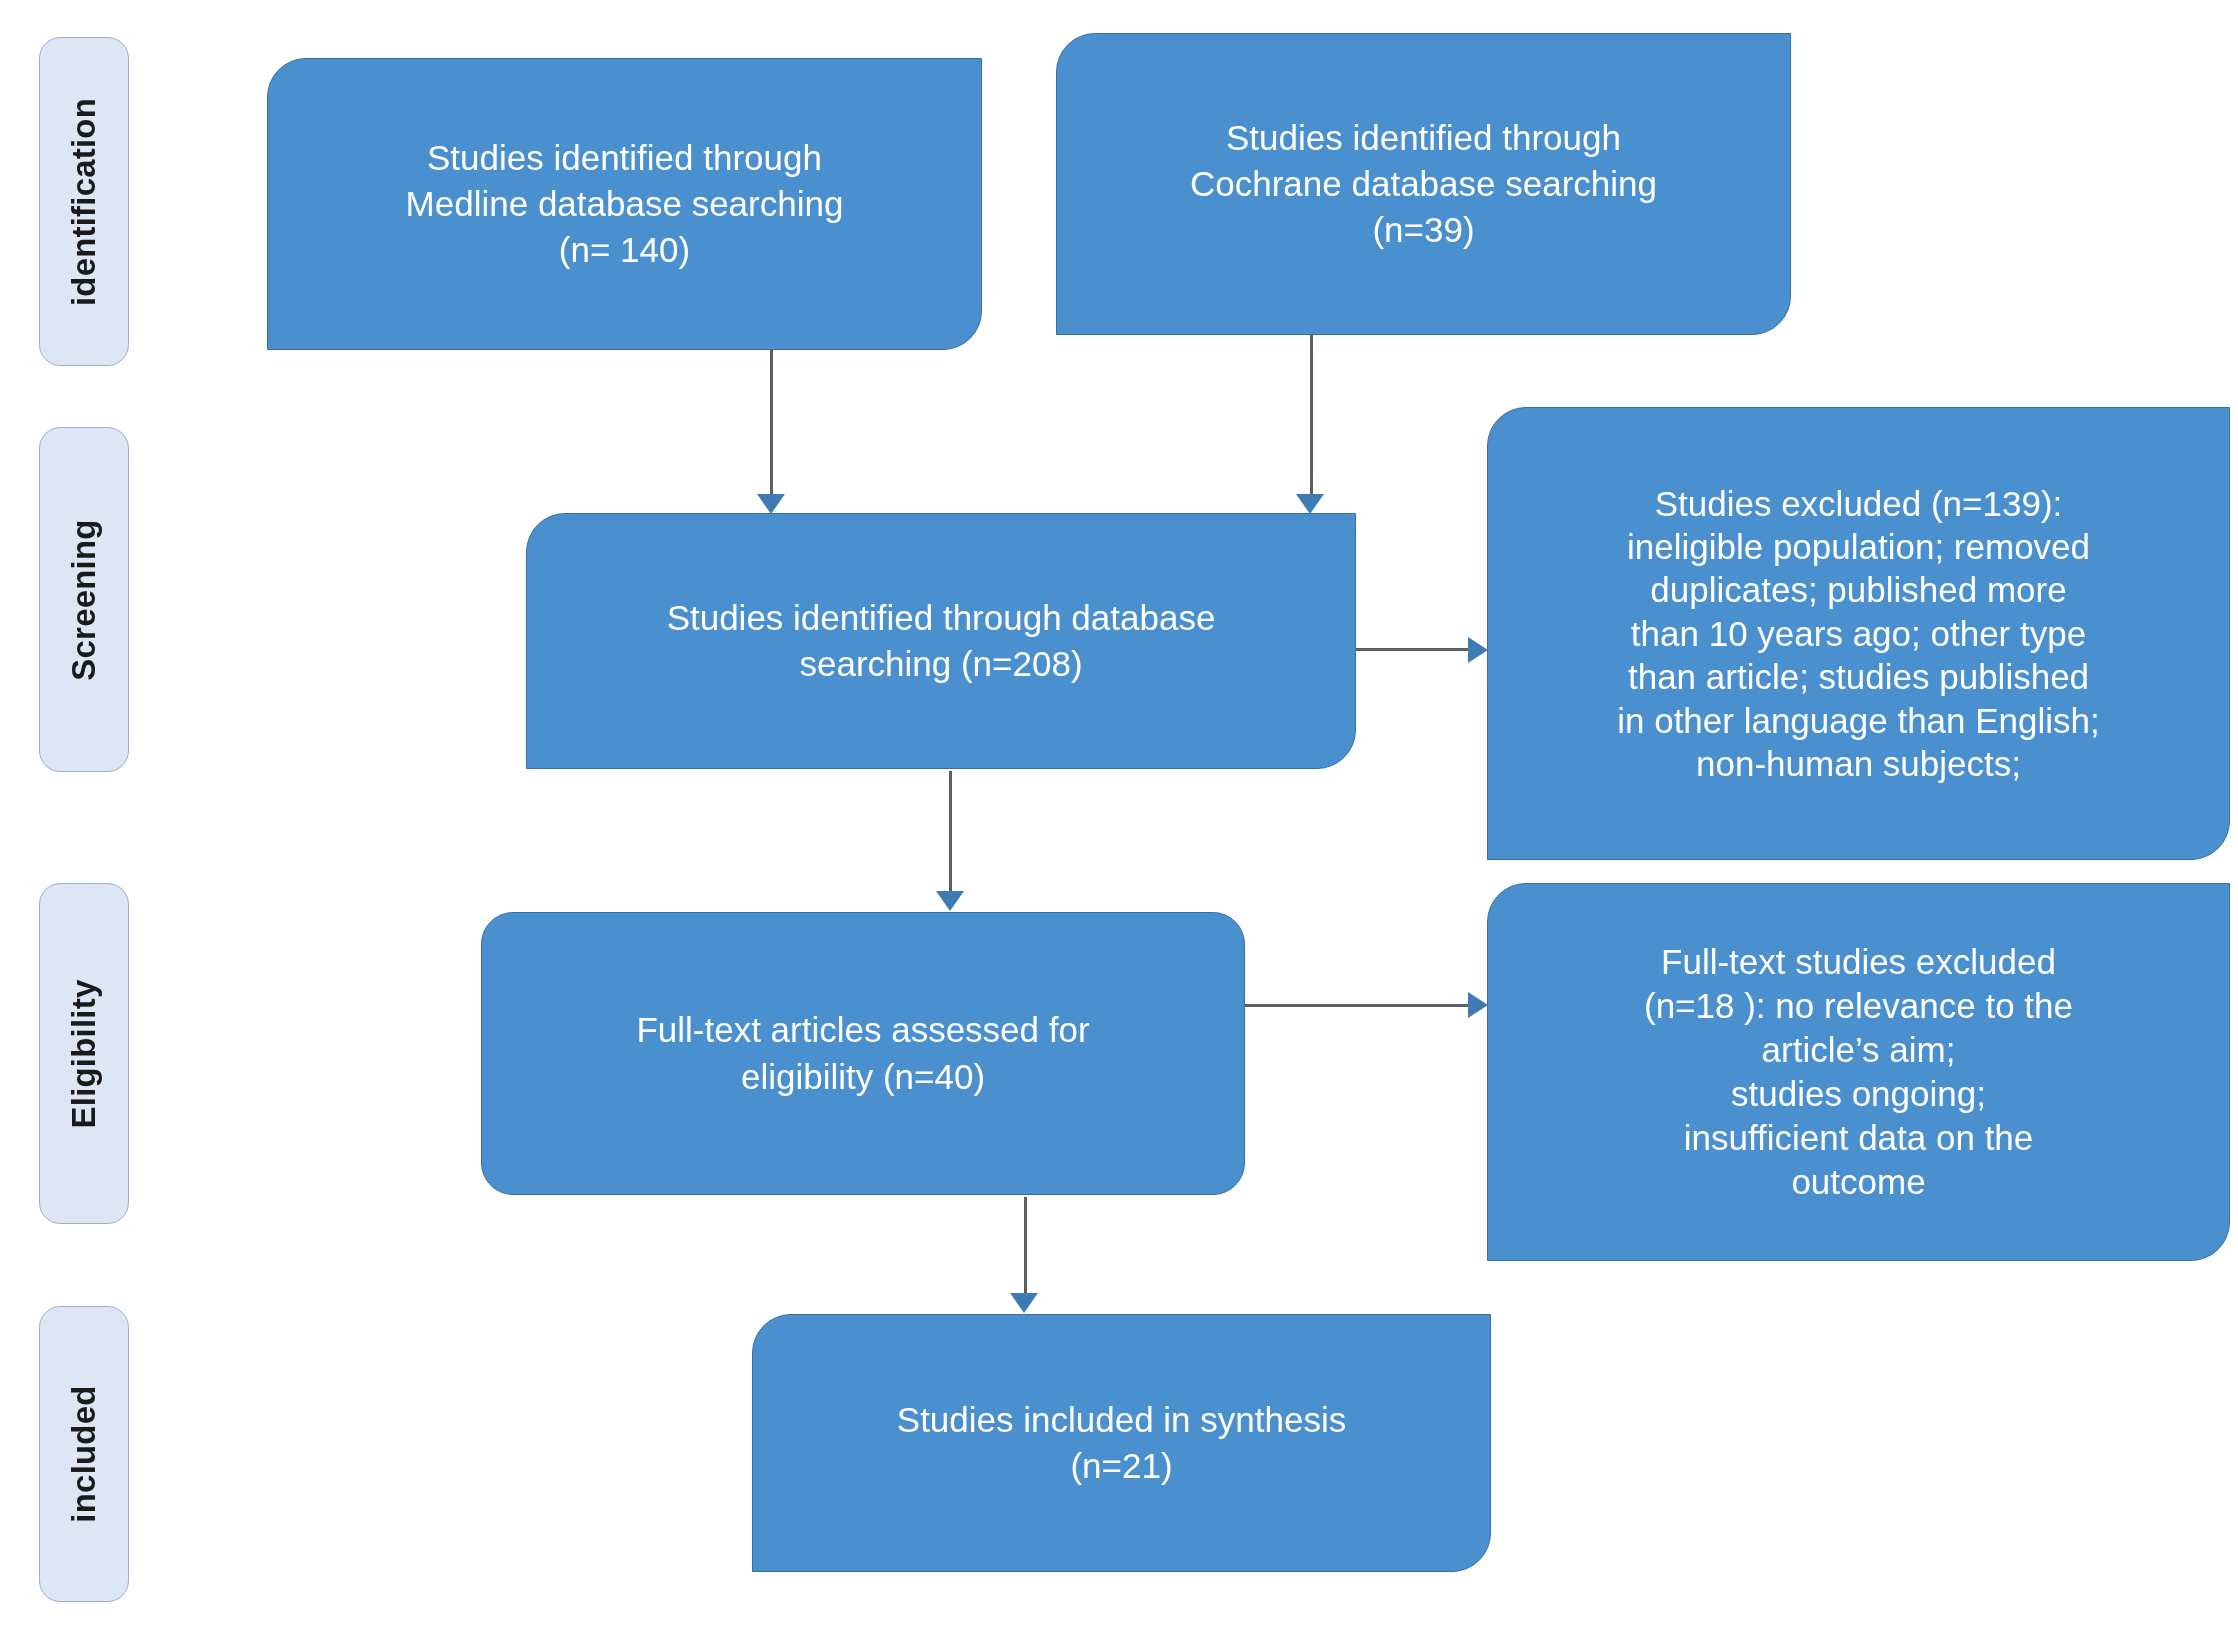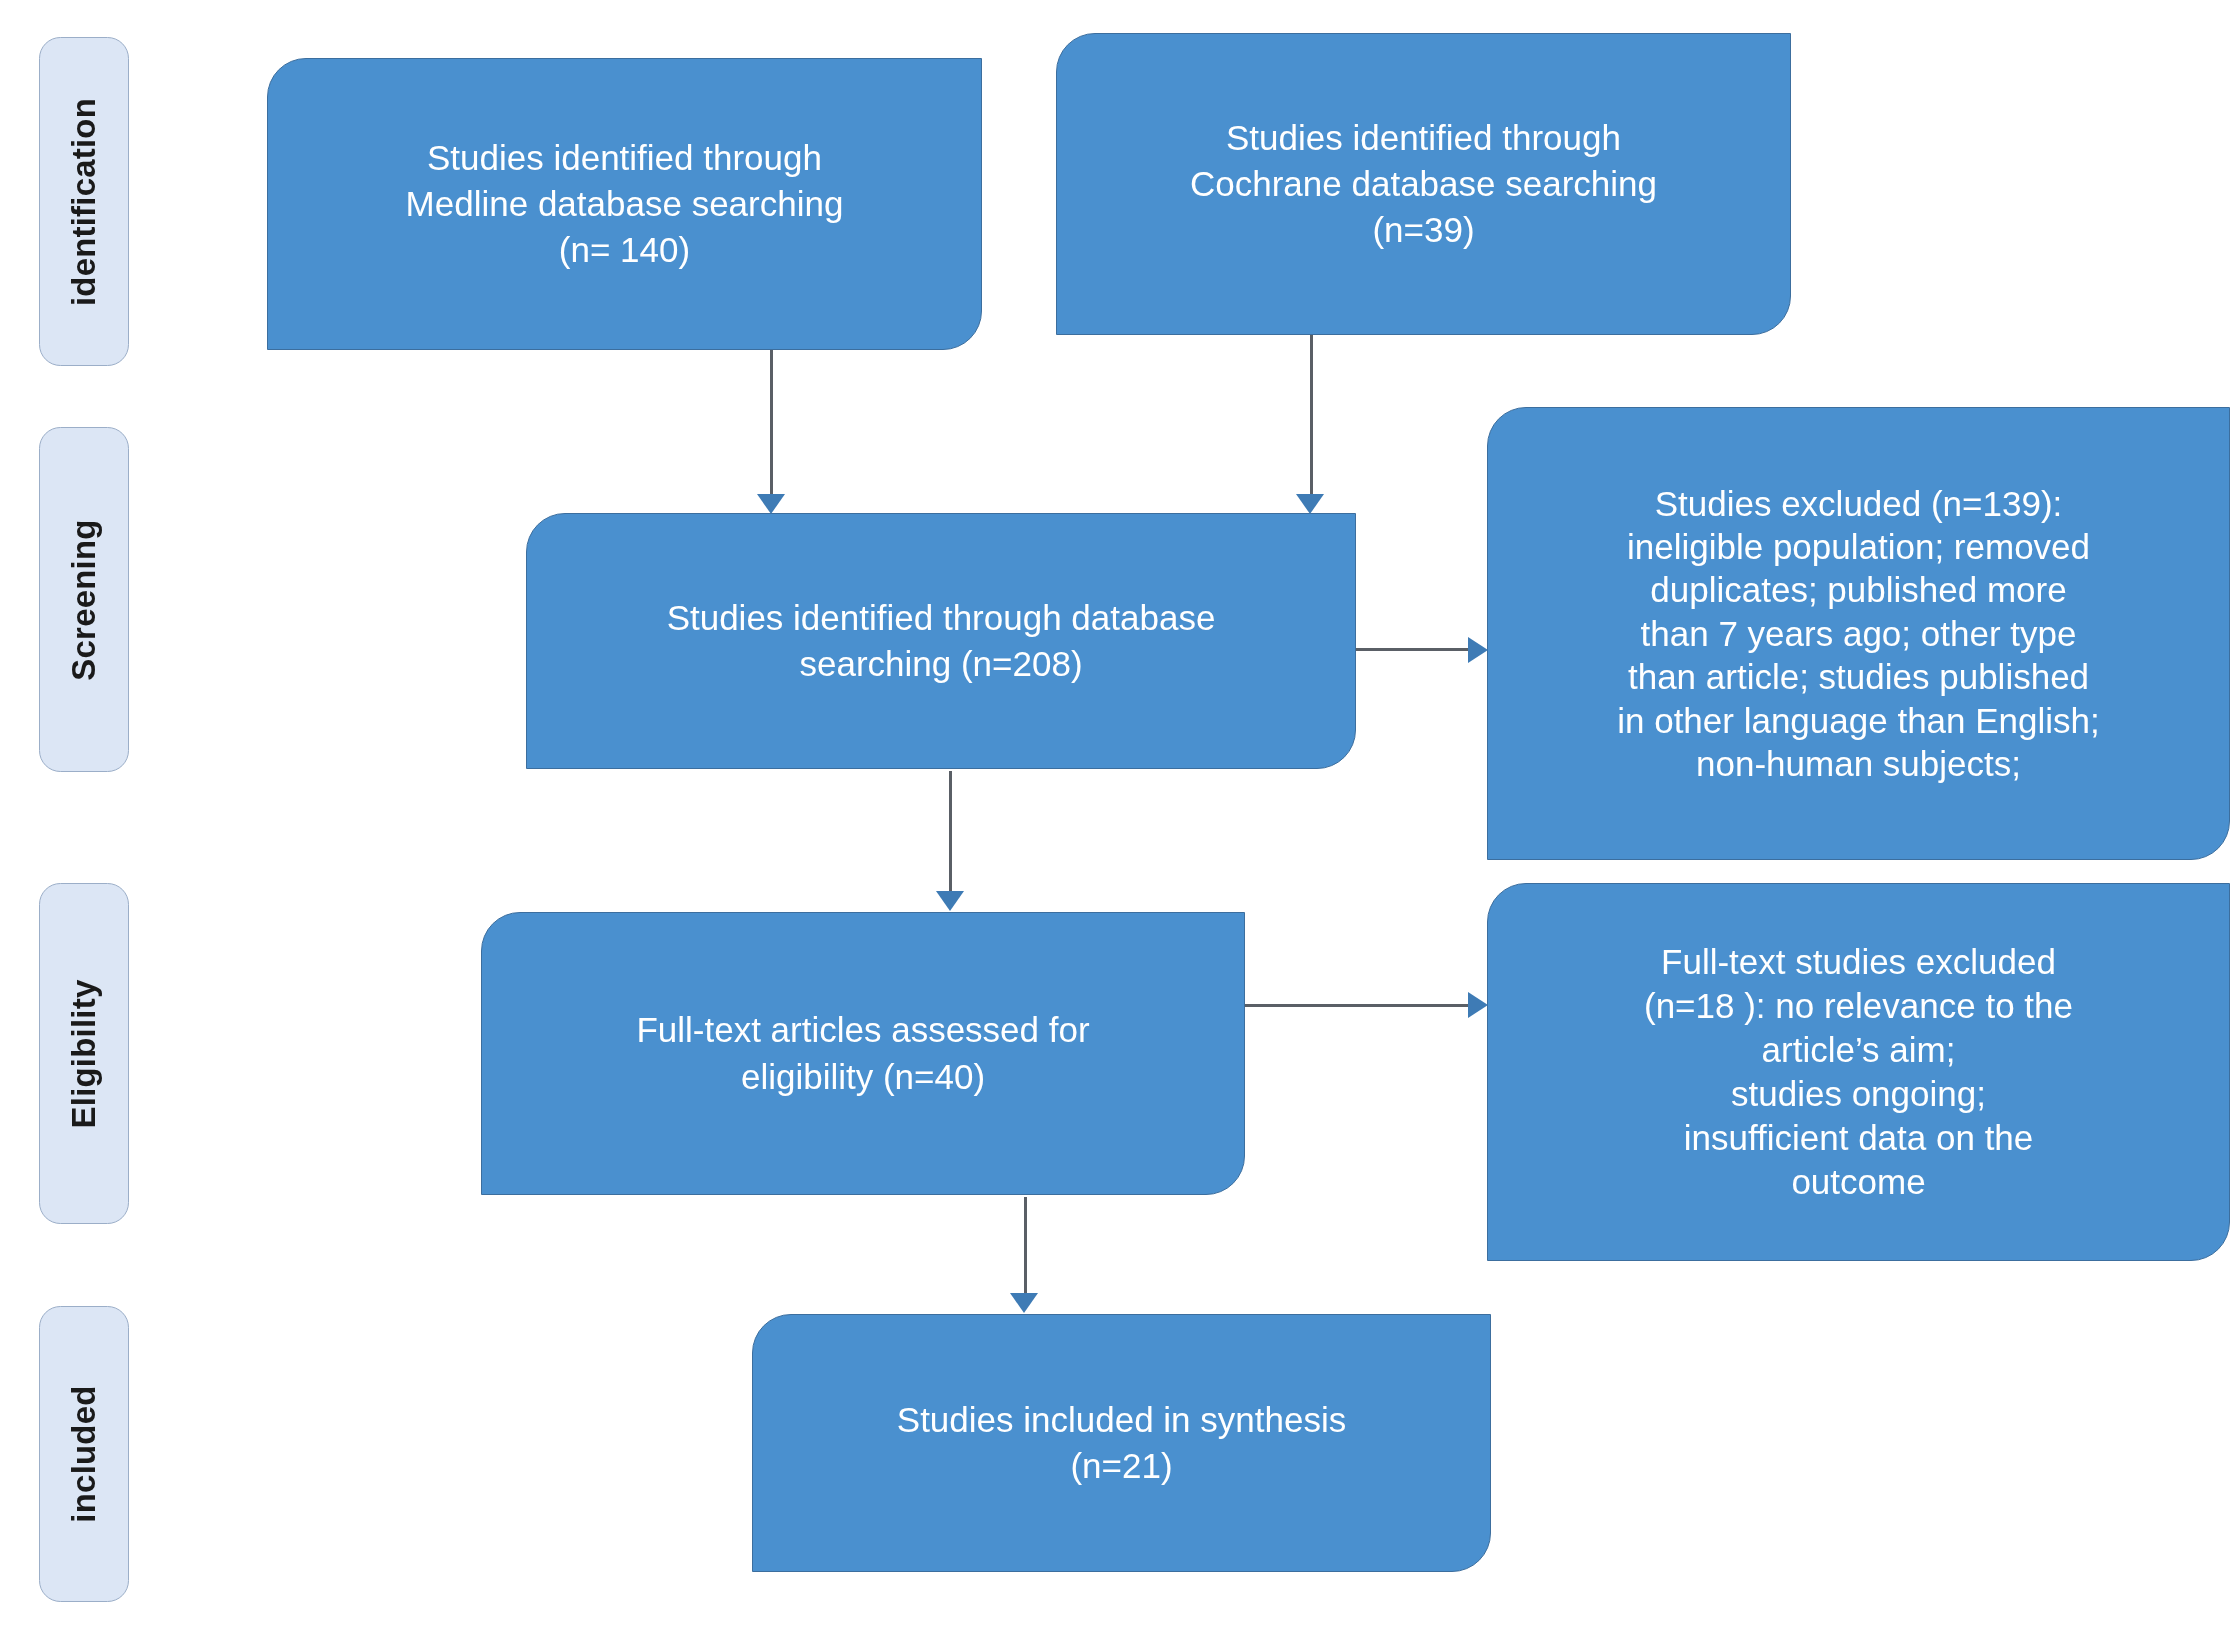--- a/index.html
+++ b/index.html
@@ -121,26 +121,26 @@
   <div class="proc-box corner-tl-br" style="left:1056px; top:33px; width:735px; height:302px;">Studies identified through
 Cochrane database searching
 (n=39)</div>
 
   <div class="proc-box corner-tl-br" style="left:526px; top:513px; width:830px; height:256px;">Studies identified through database
 searching (n=208)</div>
 
   <div class="proc-box corner-tl-br" style="left:1487px; top:407px; width:743px; height:453px; font-size:35px; line-height:1.24;">Studies excluded (n=139):
 ineligible population; removed
 duplicates; published more
-than 7 years ago; other type
+than 10 years ago; other type
 than article; studies published
 in other language than English;
 non-human subjects;</div>
 
-  <div class="proc-box corner-tl-br" style="left:481px; top:912px; width:764px; height:283px;">Full-text articles assessed for
+  <div class="proc-box corner-tl-br" style="left:481px; top:912px; width:764px; height:283px;border-radius:32px;">Full-text articles assessed for
 eligibility (n=40)</div>
 
   <div class="proc-box corner-tl-br" style="left:1487px; top:883px; width:743px; height:378px; font-size:35px; line-height:1.26;">Full-text studies excluded
 (n=18 ): no relevance to the
 article’s aim;
 studies ongoing;
 insufficient data on the
 outcome</div>
 
   <div class="proc-box corner-tl-br" style="left:752px; top:1314px; width:739px; height:258px;">Studies included in synthesis

